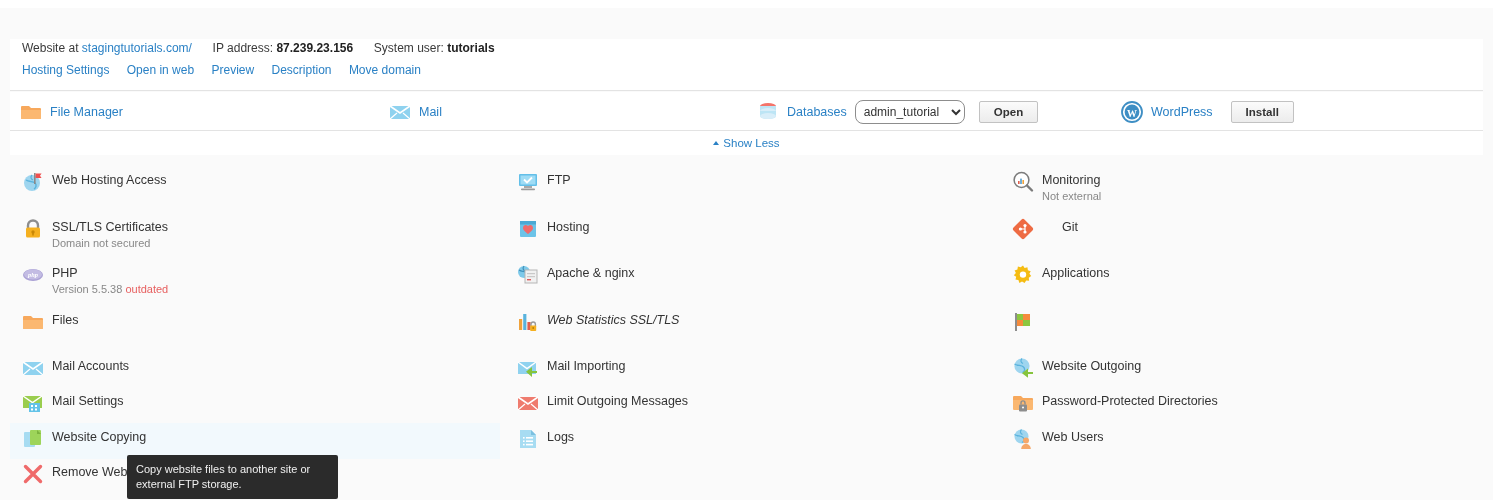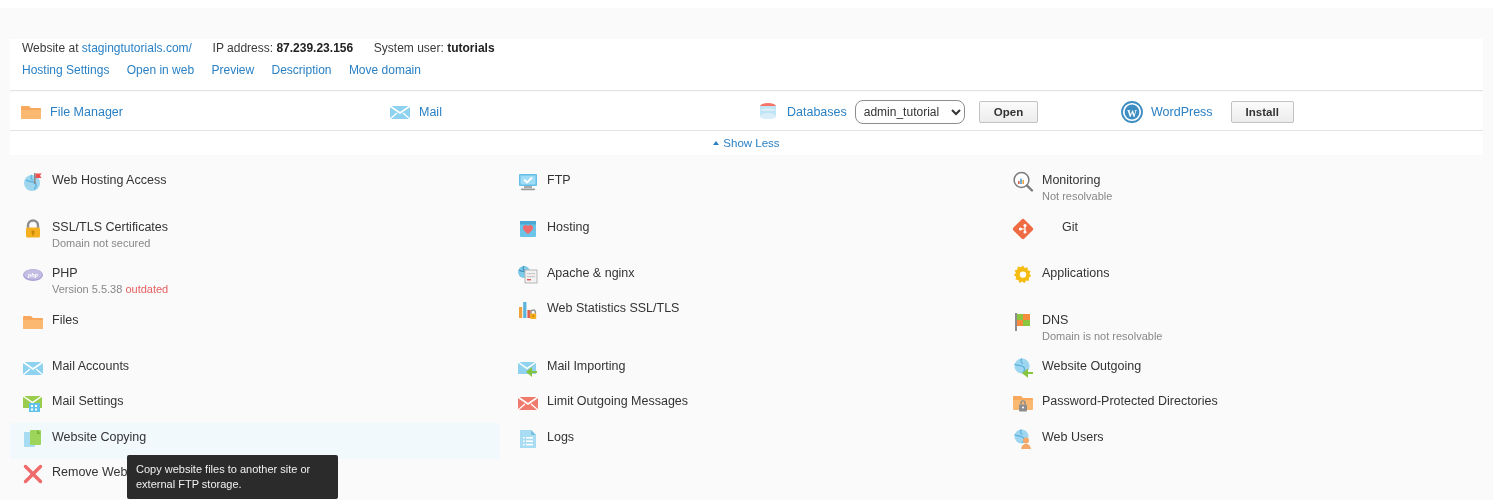--- a/index.html
+++ b/index.html
@@ -452,21 +452,21 @@
               <rect x="8" y="6" width="12" height="13" fill="#f1f1f1" stroke="#b5b5b5" stroke-width="1"></rect>
               <rect x="10" y="9" width="8" height="1.2" fill="#c9c9c9"></rect>
               <rect x="10" y="12" width="8" height="1.2" fill="#c9c9c9"></rect>
               <rect x="10" y="15" width="4" height="1.4" fill="#e05b5b"></rect>
             </svg>
           </span>
           <div class="texts">
             <span class="ilabel">Apache &amp; nginx</span>
           </div>
         </div>
-        <div class="item" style="top: 139px;">
+        <div class="item" style="top: 151px; font-style: italic;">
           <span class="icon-box">
             <svg viewBox="0 0 22 22">
               <rect x="2" y="8" width="3.2" height="11" fill="#f0a33c"></rect>
               <rect x="6.2" y="3" width="3.2" height="16" fill="#5ab3dd"></rect>
               <rect x="10.4" y="11" width="3.2" height="8" fill="#e0604f"></rect>
               <path d="M14 15v-1.8a2.2 2.2 0 0 1 4.4 0V15" fill="none" stroke="#9a9a9a" stroke-width="1.4"></path>
               <rect x="13.2" y="14.5" width="6" height="5.5" rx="0.8" fill="#f5b01f"></rect>
               <circle cx="16.2" cy="17" r="0.9" fill="#b87d05"></circle>
             </svg>
           </span>
@@ -522,21 +522,21 @@
             <svg viewBox="0 0 22 22">
               <circle cx="9.5" cy="9" r="7.4" fill="#ffffff" stroke="#7b7b7b" stroke-width="1.5"></circle>
               <rect x="6" y="10" width="1.6" height="3" fill="#e0604f"></rect>
               <rect x="8.2" y="7.6" width="1.6" height="5.4" fill="#4f9bcc"></rect>
               <rect x="10.4" y="9" width="1.6" height="4" fill="#f0a33c"></rect>
               <path d="M15 14.5l5 5" stroke="#7b7b7b" stroke-width="2.4" stroke-linecap="round"></path>
             </svg>
           </span>
           <div class="texts">
             <span class="ilabel">Monitoring</span>
-            <span class="isub sub-orange">Not resolvable</span>
+            <span class="isub sub-orange">Not external</span>
           </div>
         </div>
         <div class="item" style="top: 58px; gap: 20px;">
           <span class="icon-box">
             <svg viewBox="0 0 22 22">
               <rect x="3.3" y="3.3" width="15.4" height="15.4" rx="2" transform="rotate(45 11 11)" fill="#ee6b43"></rect>
               <circle cx="13" cy="7.6" r="1.6" fill="#ffffff"></circle>
               <circle cx="13" cy="14" r="1.6" fill="#ffffff"></circle>
               <circle cx="8.4" cy="11" r="1.6" fill="#ffffff"></circle>
               <path d="M13 7.6v6.4M13 11h-4.6" stroke="#ffffff" stroke-width="1.2"></path>
@@ -560,24 +560,20 @@
         <div class="item" style="top: 151px;">
           <span class="icon-box">
             <svg viewBox="0 0 22 22">
               <rect x="3" y="2" width="2" height="18" fill="#8d8d8d"></rect>
               <path d="M5 3h6v6H5z" fill="#8cc63f"></path>
               <path d="M11 3h7v6h-7z" fill="#f58b3c"></path>
               <path d="M5 9h6v6H5z" fill="#f58b3c"></path>
               <path d="M11 9h7v6h-7z" fill="#8cc63f"></path>
             </svg>
           </span>
-          <div class="texts">
-            <span class="ilabel">DNS</span>
-            <span class="isub sub-red">Domain is not resolvable</span>
-          </div>
         </div>
         <div class="item" style="top: 197px;">
           <span class="icon-box">
             <svg viewBox="0 0 22 22">
               <circle cx="10" cy="9" r="7.6" fill="#9ed5ef"></circle>
               <path d="M2.5 7c3 2 7 1 9 3s1 4.5-1 5.5" fill="none" stroke="#5ab3dd" stroke-width="1.3"></path>
               <path d="M10 1.5c-2 2-1 4 1 5" fill="none" stroke="#5ab3dd" stroke-width="1.2"></path>
               <path d="M21 15h-5v-3.4l-6 4.6 6 4.6V17h5z" fill="#86c43d"></path>
             </svg>
           </span>

